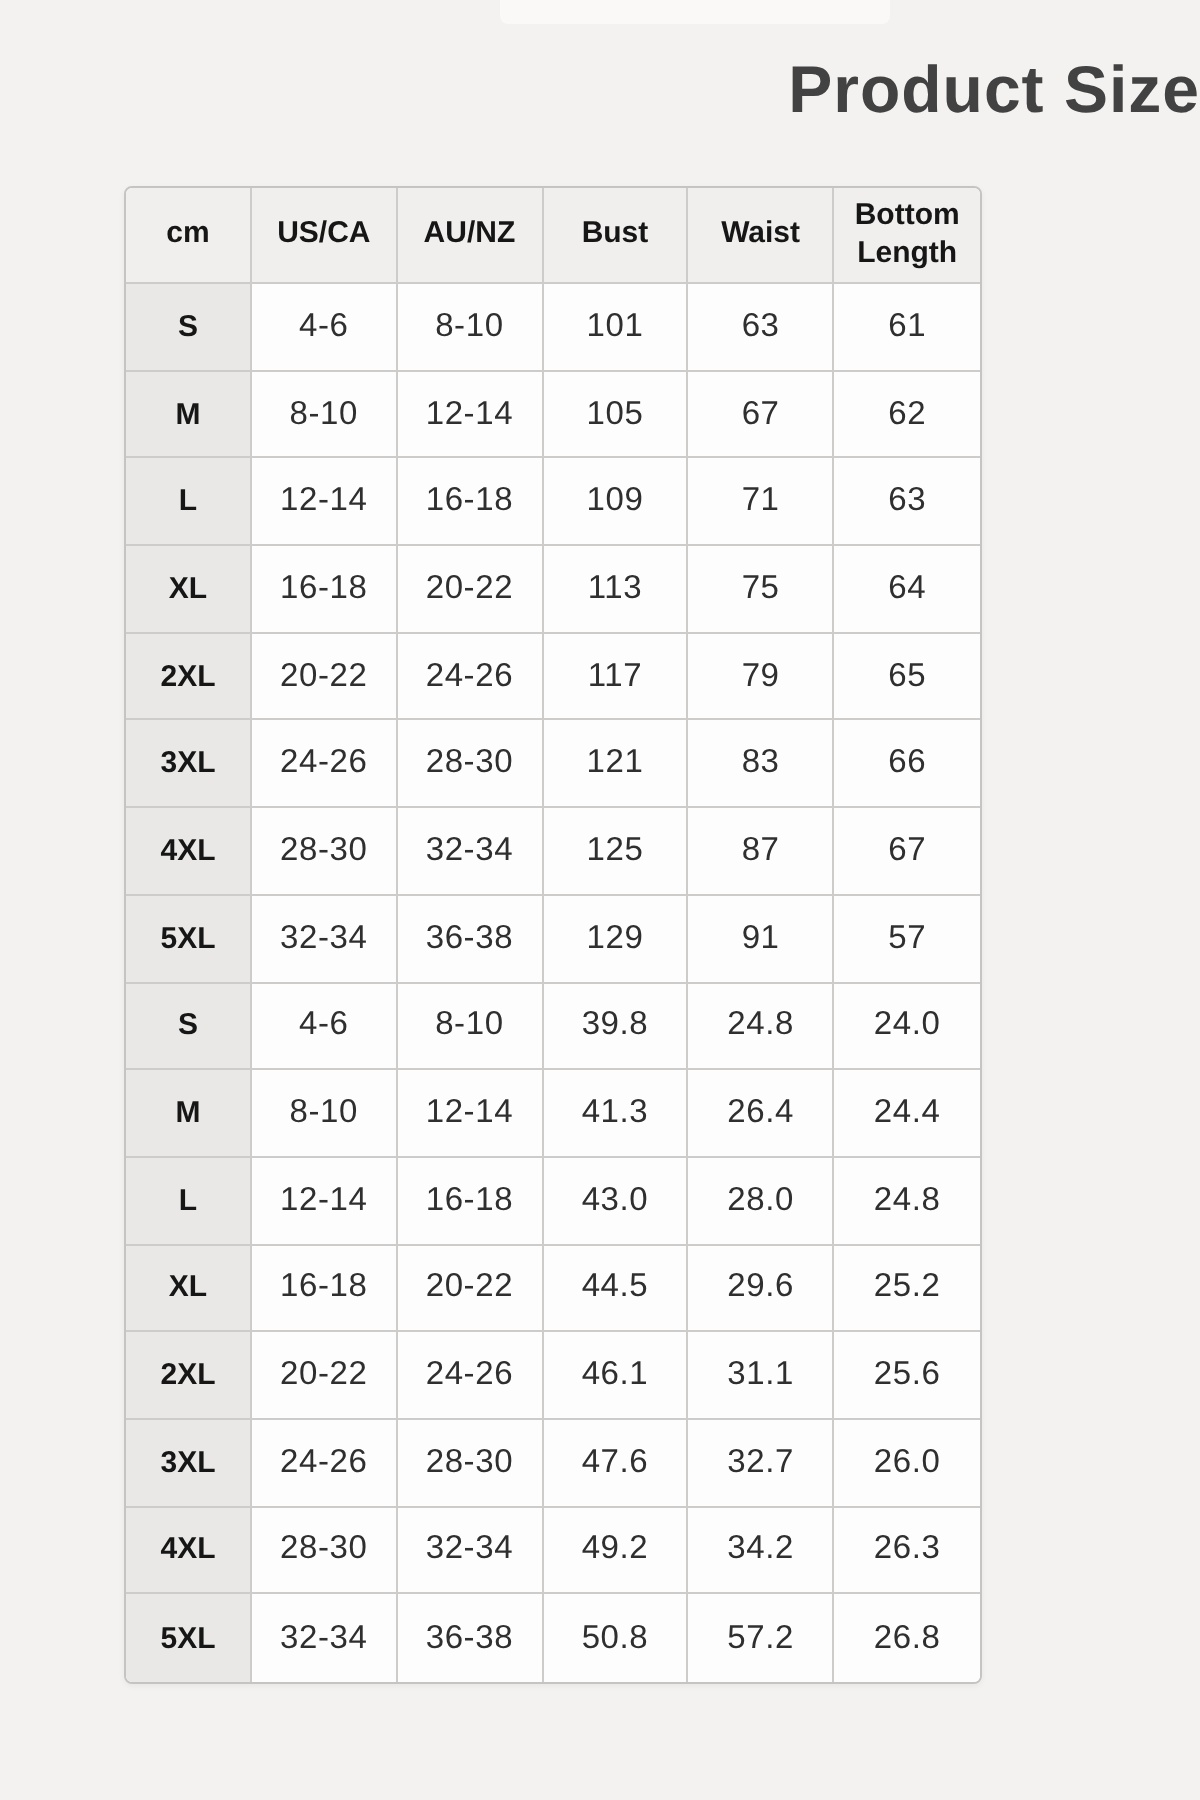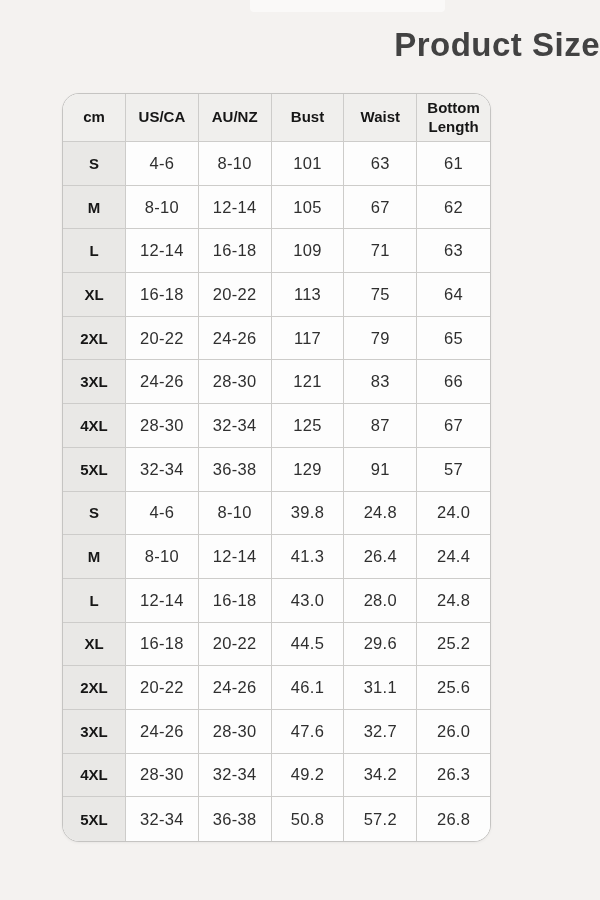--- a/index.html
+++ b/index.html
@@ -43,21 +43,21 @@
     line-height: 41px;
     letter-spacing: 0.5px;
     margin-top: 16px;
   }
   .table-wrap {
     position: absolute;
     left: 62px;
     top: 93px;
     width: 429px;
     border: 1px solid var(--outer-border);
-    border-radius: 17px;
+    border-radius: 4px;
     overflow: hidden;
     background: var(--data-cell-bg);
     box-shadow: 0 1px 3px rgba(0,0,0,0.05);
   }
   table {
     width: 100%;
     border-collapse: separate;
     border-spacing: 0;
     table-layout: fixed;
   }

